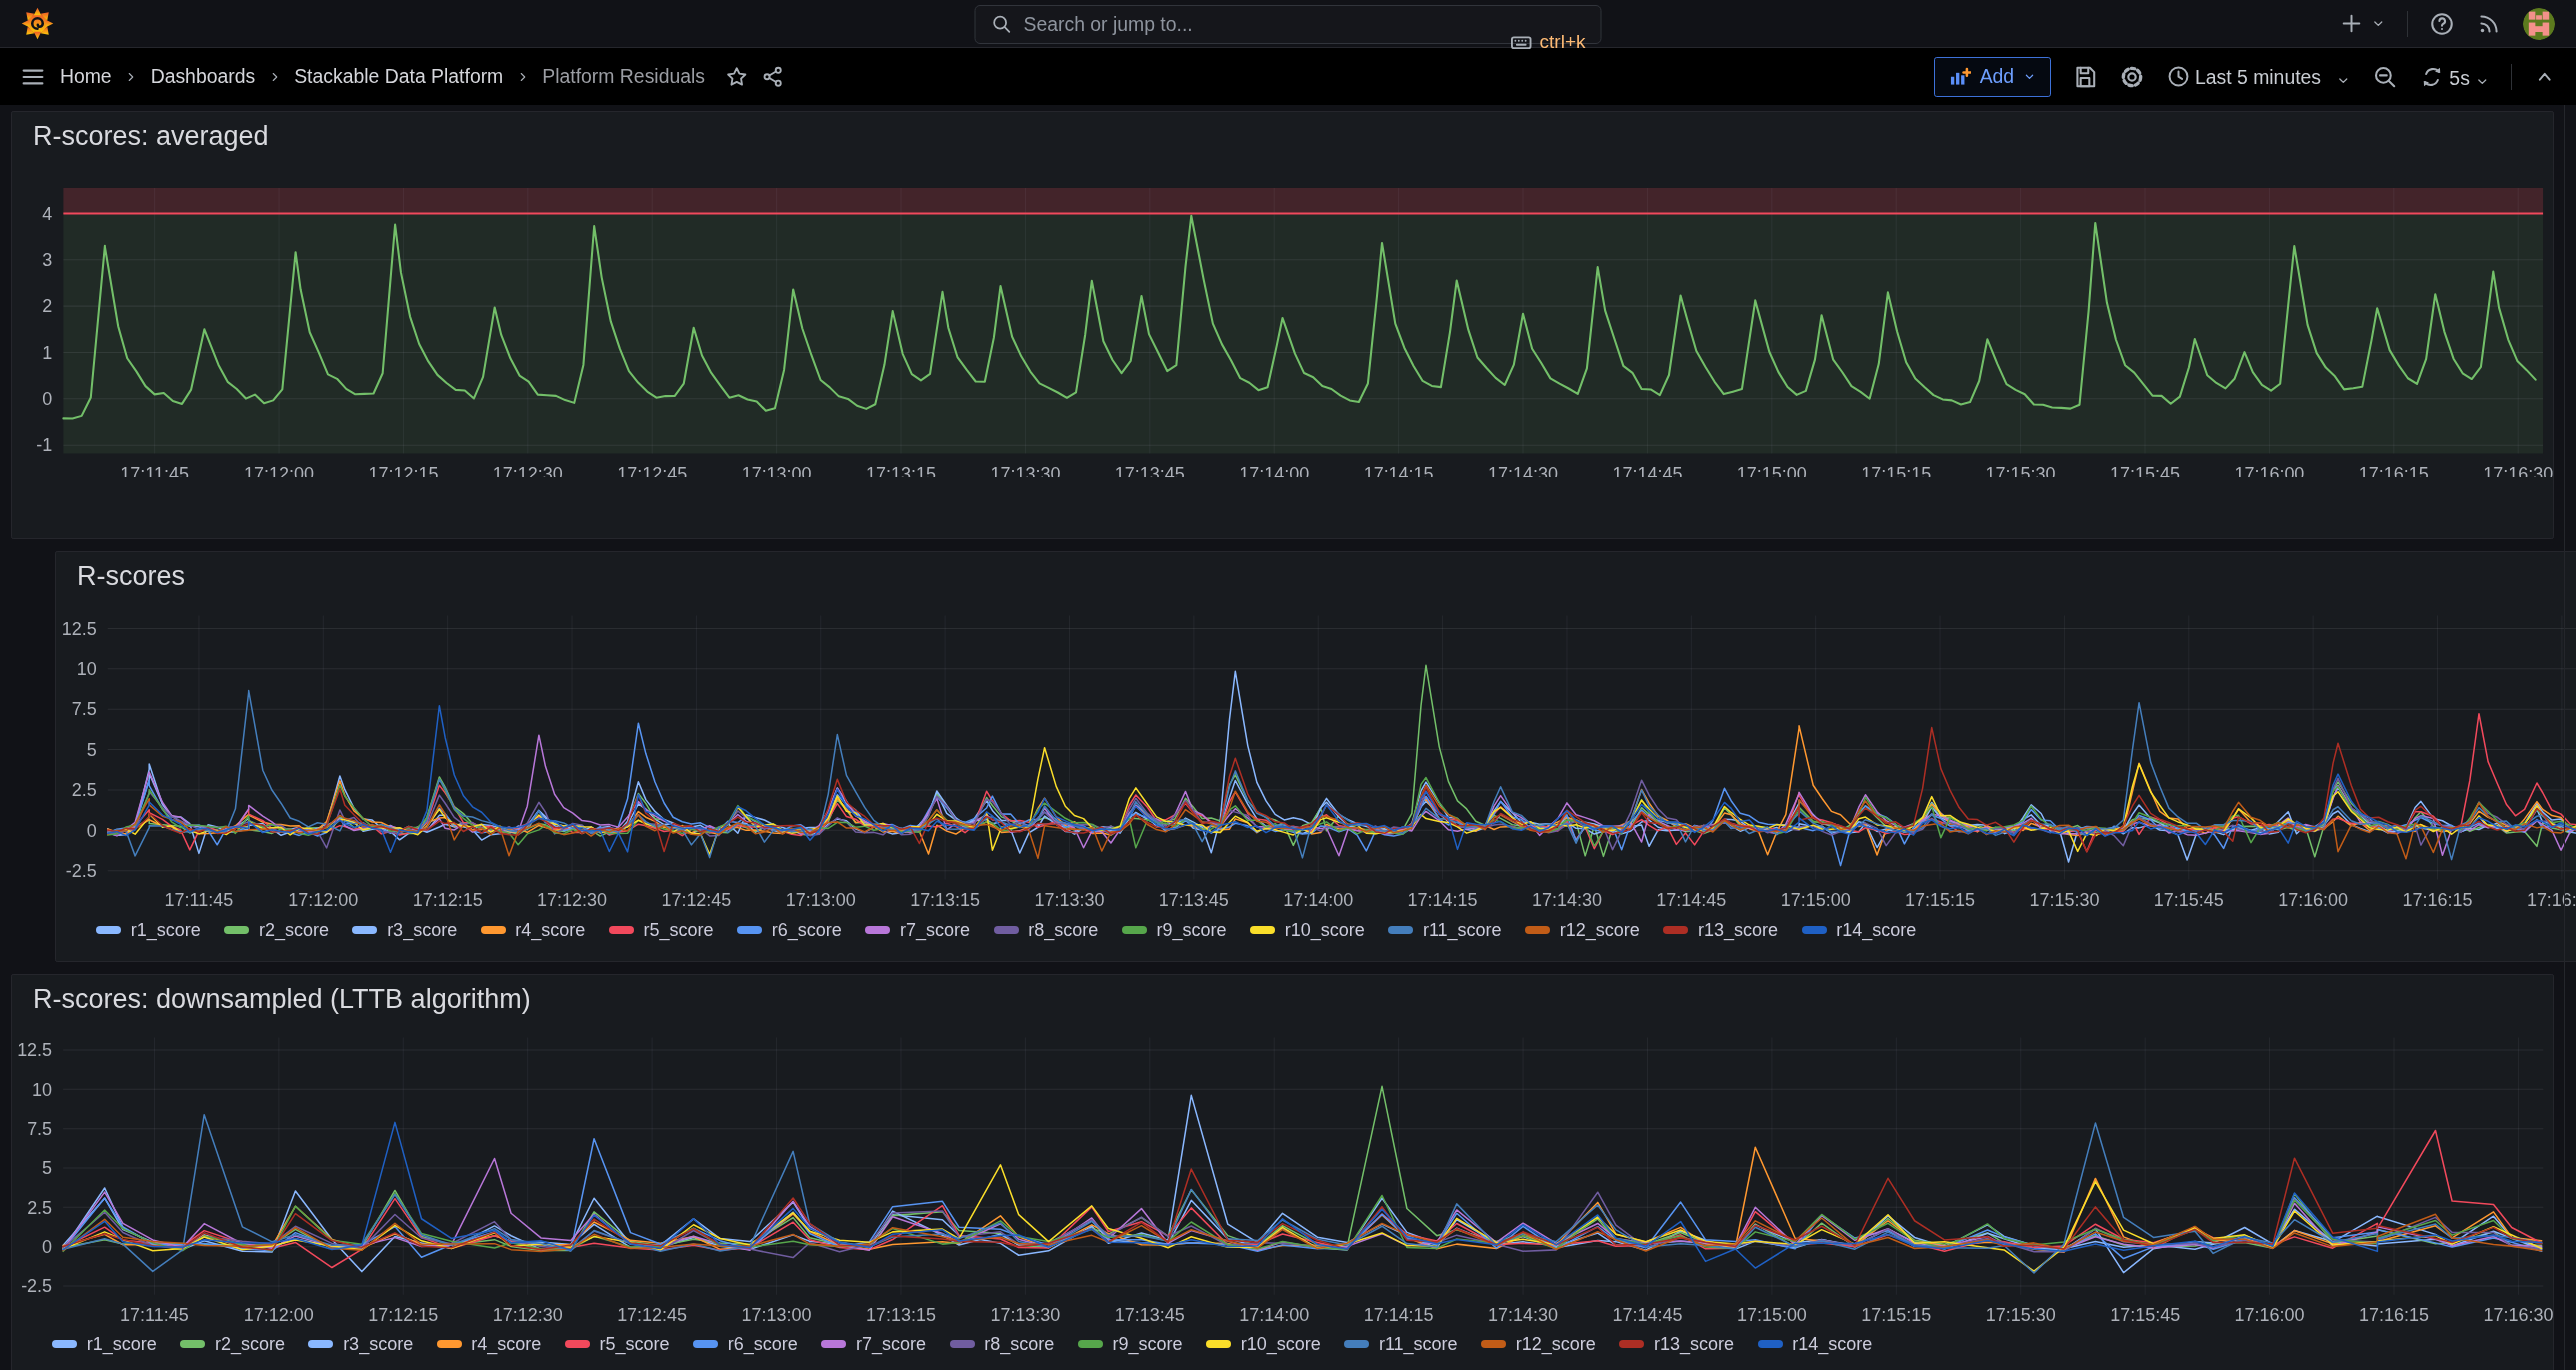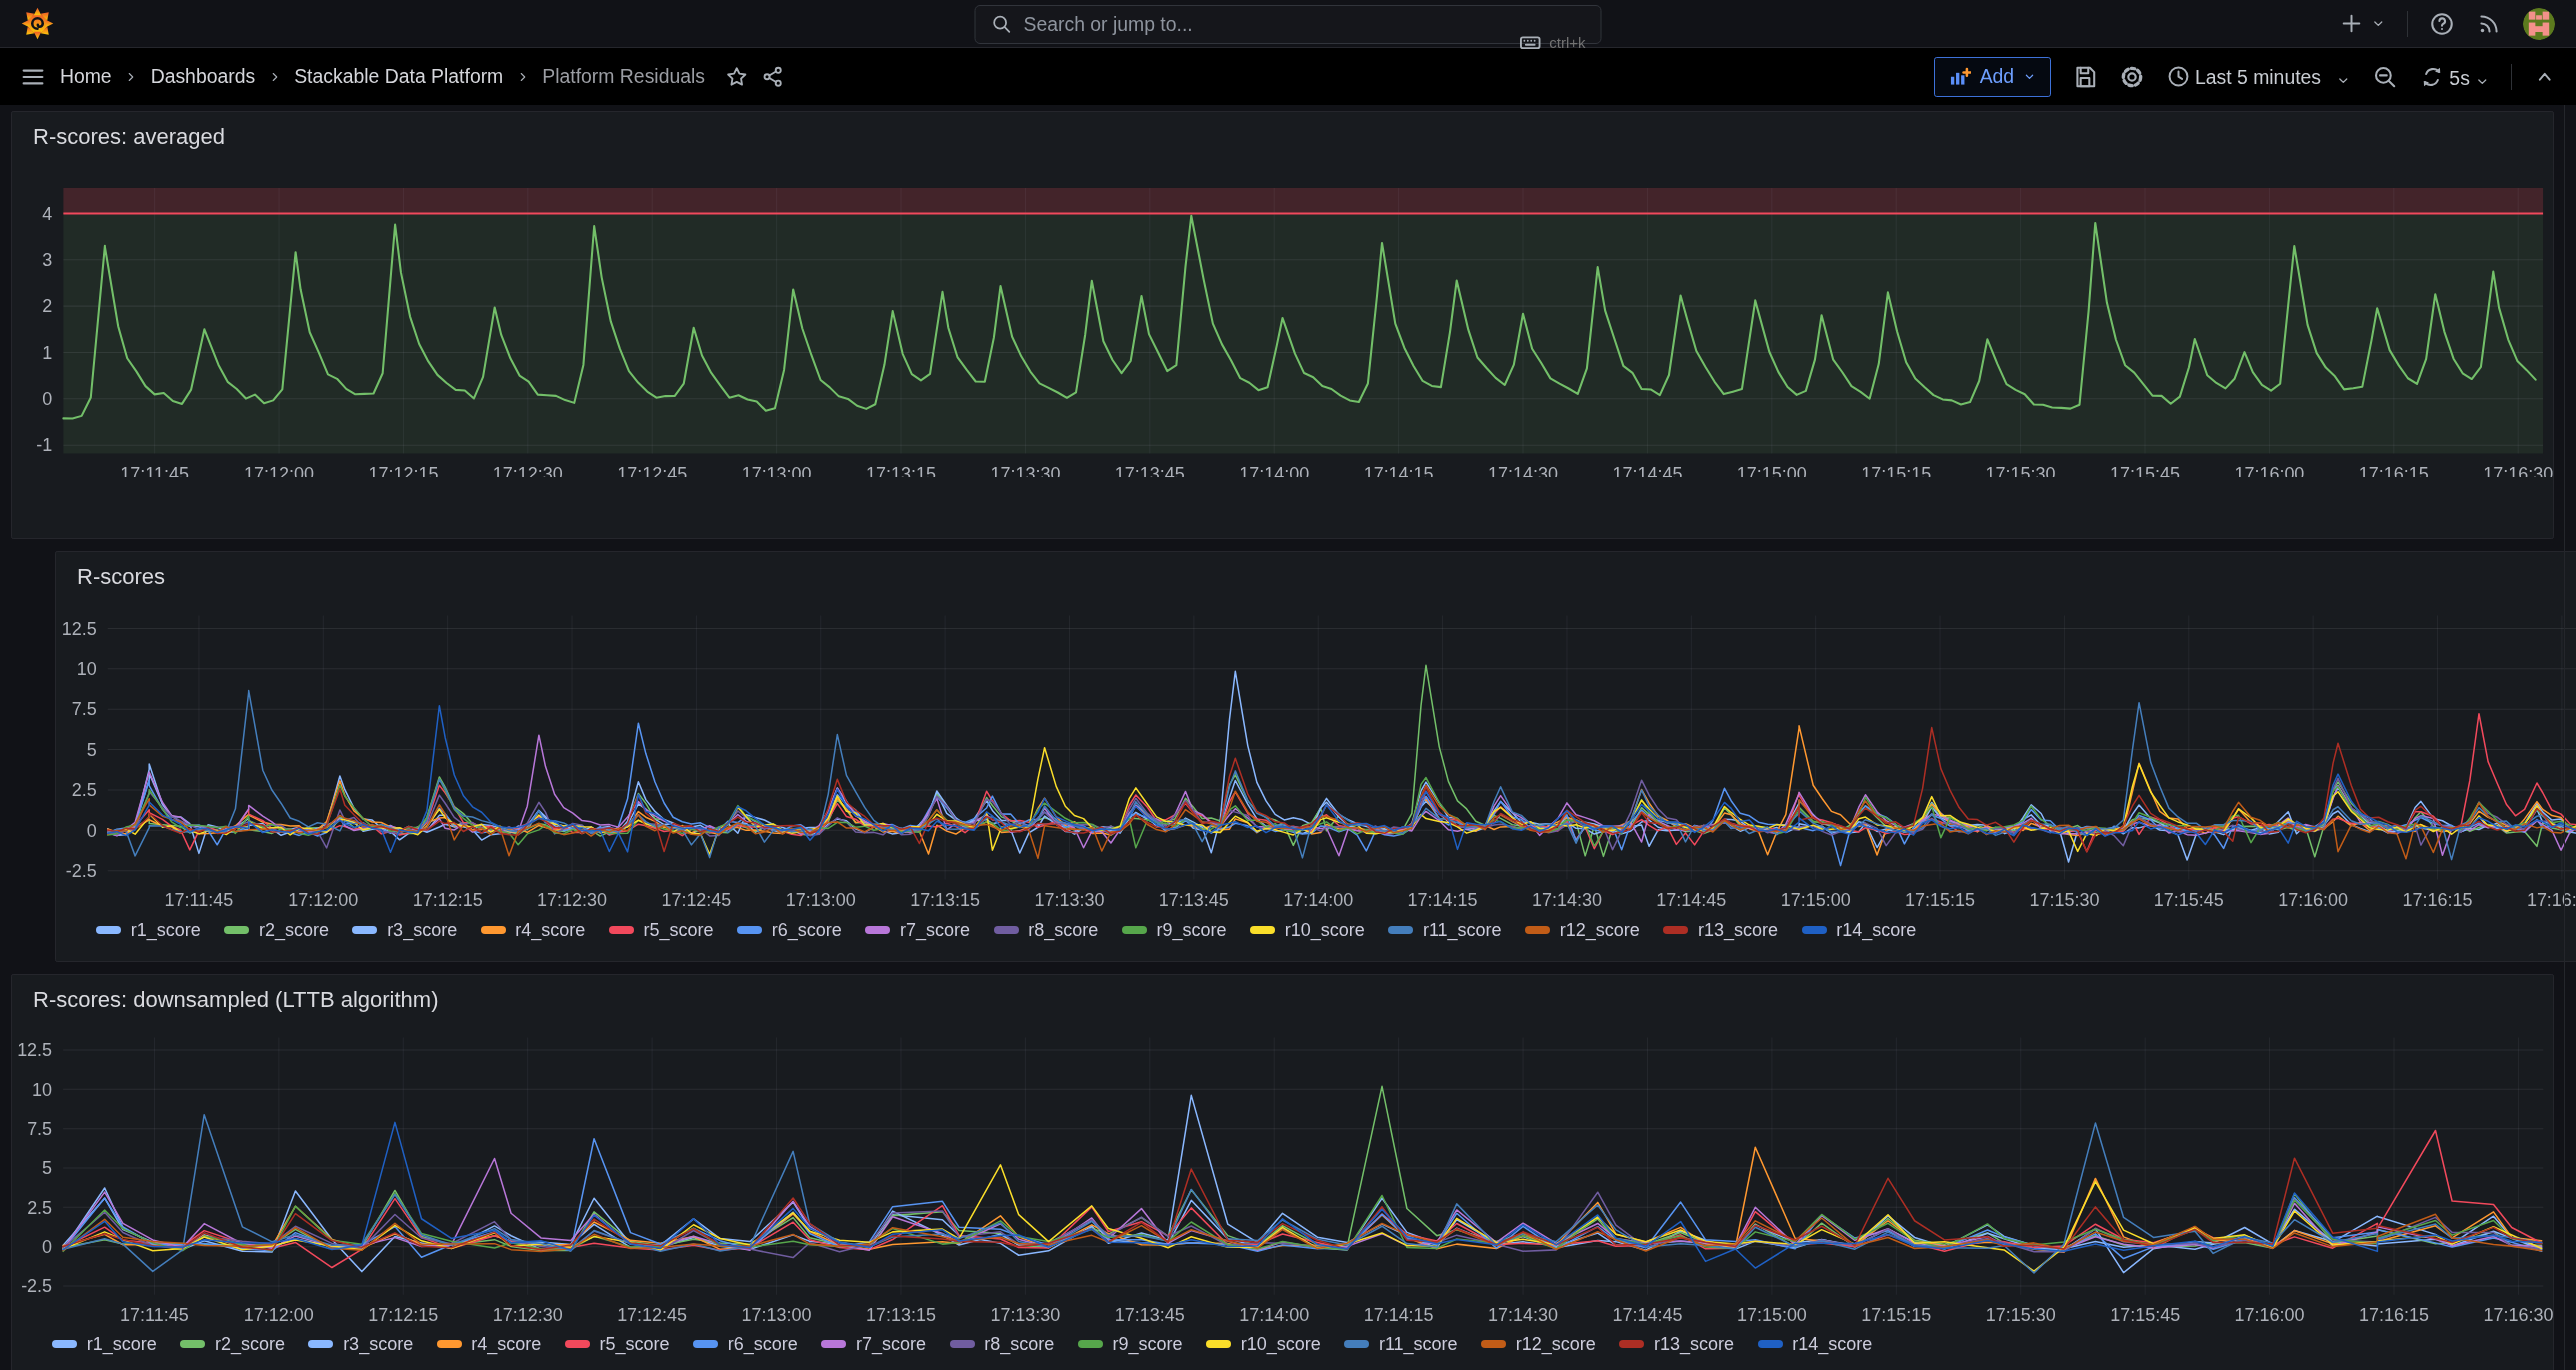--- a/index.html
+++ b/index.html
@@ -7,21 +7,21 @@
     background:#111217; font-family:"Liberation Sans","DejaVu Sans",sans-serif; color:#D9DADF; }
 
   
   .topnav { position:relative; height:48px; display:flex; align-items:center;
     padding:8px 21px; border-bottom:0.7px solid #25262C; background:#111217; }
   .logo { width:33px; height:33px; }
   .searchbox { position:absolute; left:50%; top:4.8px; transform:translateX(-50%);
     width:627px; height:39px; background:#15161B; border:0.7px solid #31343B; border-radius:5.5px;
     display:flex; align-items:center; padding:0 15px; cursor:pointer; }
   .searchbox .ph { color:#8E949E; font-size:19.4px; margin-left:11px; }
-  .searchbox .kbd { margin-left:auto; display:flex; align-items:center; gap:7px; color:#737373; font-size:15px;margin-top:36px; }
+  .searchbox .kbd { margin-left:auto; display:flex; align-items:center; gap:7px; color:#fdba74; font-size:19px;margin-top:36px; }
   .nav-right { margin-left:auto; display:flex; align-items:center; gap:21px; }
   .icon-btn { display:flex; align-items:center; gap:5.5px; cursor:pointer; }
   .vdiv { width:0.7px; height:26px; background:#2E3136; }
   .avatar { width:32px; height:32px; border-radius:50%; overflow:hidden; }
 
   
   .subnav { height:57px; display:flex; align-items:center; padding:0 19.4px; background:#000000; }
   .crumbs { display:flex; align-items:center; gap:12.5px; font-size:19.4px; }
   .crumb-link { color:#D5D6DB; cursor:pointer; }
   .crumb-cur { color:#9B9DA3; }
@@ -32,21 +32,21 @@
 
   svg.glyph { stroke:#A9AFB7; fill:none; stroke-width:1.9; stroke-linecap:round; stroke-linejoin:round; }
 
   
   .panel { position:absolute; left:11px; width:2543px; background:#181B1F;
     border:0.7px solid #25262C; border-radius:2.1px; }
   #panel-0 { top:111px; height:428px; }
   #panel-1 { top:551px; height:411px;margin-left:44px; }
   #panel-2 { top:974px; height:415px; }
   .panel-header { height:40px; display:flex; align-items:center; padding:9.7px 0 0 21px; cursor:pointer; }
-  .panel-title { font-size:22px; font-weight:500; color:#D9DADF; }
+  .panel-title { font-size:27px; font-weight:500; color:#D9DADF; }
   .chart-wrap { width:100%; }
   svg.chart { display:block; width:100%; }
   #chart-0 { height:325px; }
   #chart-1 { height:318px; }
   #chart-2 { height:309px; }
   svg.chart text.tick { fill:#AEB2BA; font-size:26px; font-family:"Liberation Sans","DejaVu Sans",sans-serif; }
   .legend { display:flex; align-items:center; flex-wrap:nowrap; gap:23.5px; padding:9.7px 0 0 40px; overflow:hidden; }
   .legend-item { display:flex; align-items:center; gap:9.7px; font-size:18px; color:#CCCCDC; cursor:pointer; white-space:nowrap; }
   .legend-item .swatch { width:25px; height:7.6px; border-radius:4.2px; display:inline-block; }
 

